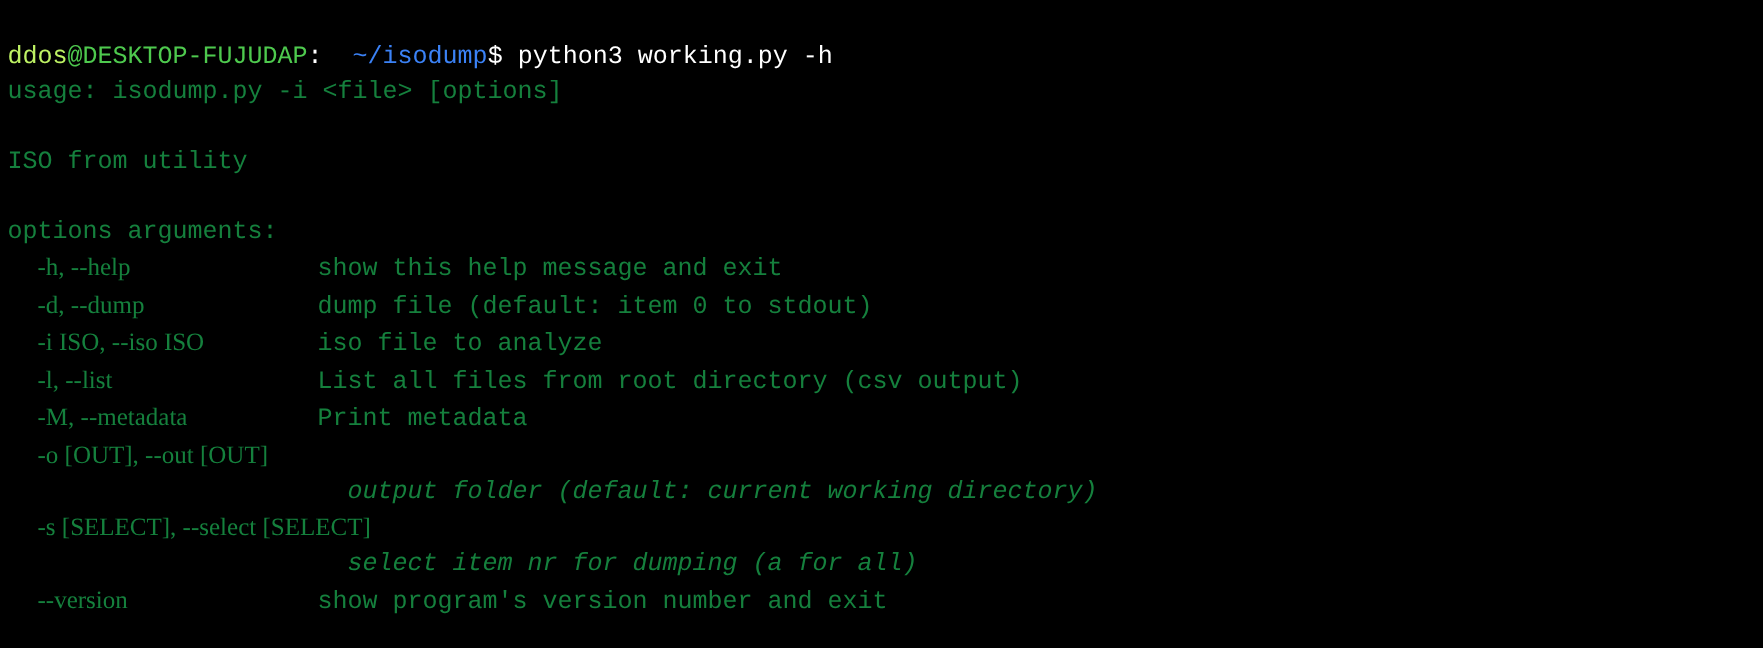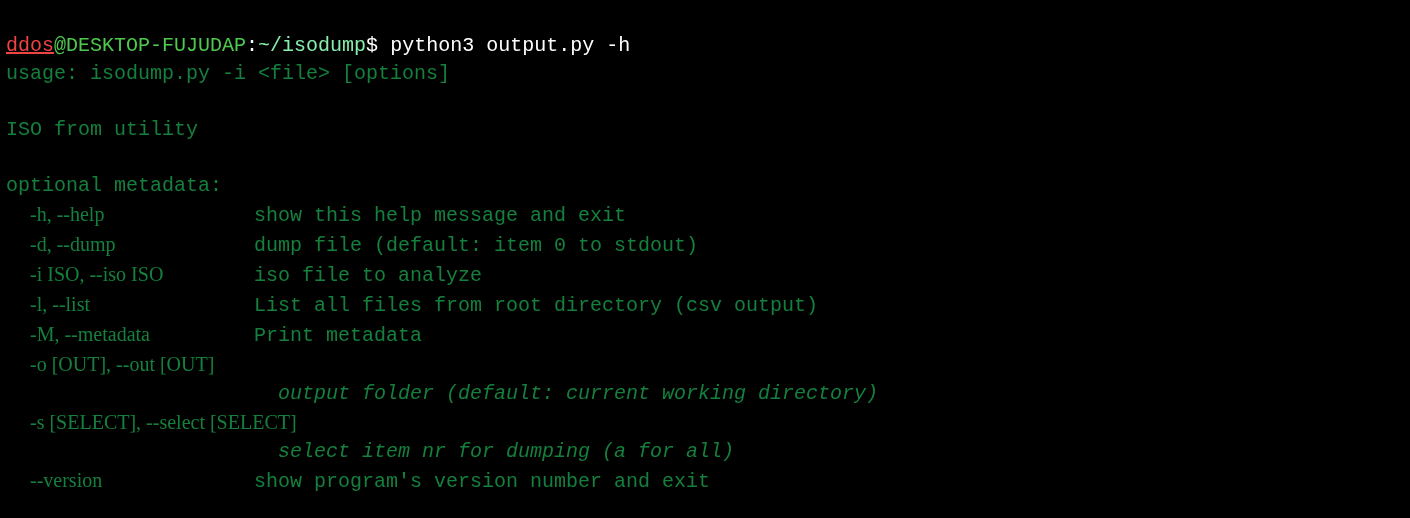--- a/index.html
+++ b/index.html
@@ -15,34 +15,34 @@
       line-height: 1.4;
       padding: 4px 6px;
       width: 1410px;
       height: 518px;
       overflow: hidden;
     }
     .terminal {
       white-space: pre;
     }
     .prompt-user {
-      color: #ef4444;
-      text-decoration: underline;
+      color: #bef264;
     }
     .prompt-at {
       color: #4EC94E;
     }
     .prompt-host {
       color: #4EC94E;
     }
     .prompt-colon {
       color: #ffffff;
     }
     .prompt-path {
-      color: #86efac;
+      color: #3b82f6;
+      margin-left: 24px;
     }
     .prompt-dollar {
       color: #ffffff;
     }
     .command {
       color: #ffffff;
     }
     .output {
       color: #15803d;
     }
@@ -57,20 +57,20 @@
     }
     .arg-desc-indented {
       padding-left: 272px;
       font-style: italic;
     }
   </style>
 </head>
 <body>
 
 <div class="terminal">
-<span><span class="prompt-user">ddos</span><span class="prompt-at">@</span><span class="prompt-host">DESKTOP-FUJUDAP</span><span class="prompt-colon">:</span><span class="prompt-path">~/isodump</span><span class="prompt-dollar">$</span> <span class="command">python3 output.py -h</span></span>
+<span><span class="prompt-user">ddos</span><span class="prompt-at">@</span><span class="prompt-host">DESKTOP-FUJUDAP</span><span class="prompt-colon">:</span><span class="prompt-path">~/isodump</span><span class="prompt-dollar">$</span> <span class="command">python3 working.py -h</span></span>
 <span class="output">usage: isodump.py -i &lt;file&gt; [options]</span>
 <span class="output"></span>
 <span class="output">ISO from utility</span>
 <span class="output"></span>
-<span class="output">optional metadata:</span>
+<span class="output">options arguments:</span>
 <div id="args-container"><div class="arg-row output"><span class="arg-flag">-h, --help</span><span>show this help message and exit</span></div><div class="arg-row output"><span class="arg-flag">-d, --dump</span><span>dump file (default: item 0 to stdout)</span></div><div class="arg-row output"><span class="arg-flag">-i ISO, --iso ISO</span><span>iso file to analyze</span></div><div class="arg-row output"><span class="arg-flag">-l, --list</span><span>List all files from root directory (csv output)</span></div><div class="arg-row output"><span class="arg-flag">-M, --metadata</span><span>Print metadata</span></div><div class="arg-row output"><span class="arg-flag">-o [OUT], --out [OUT]</span></div><div class="arg-row output arg-desc-indented">output folder (default: current working directory)</div><div class="arg-row output"><span class="arg-flag">-s [SELECT], --select [SELECT]</span></div><div class="arg-row output arg-desc-indented">select item nr for dumping (a for all)</div><div class="arg-row output"><span class="arg-flag">--version</span><span>show program's version number and exit</span></div></div>
 </div>
 
 </body></html>

